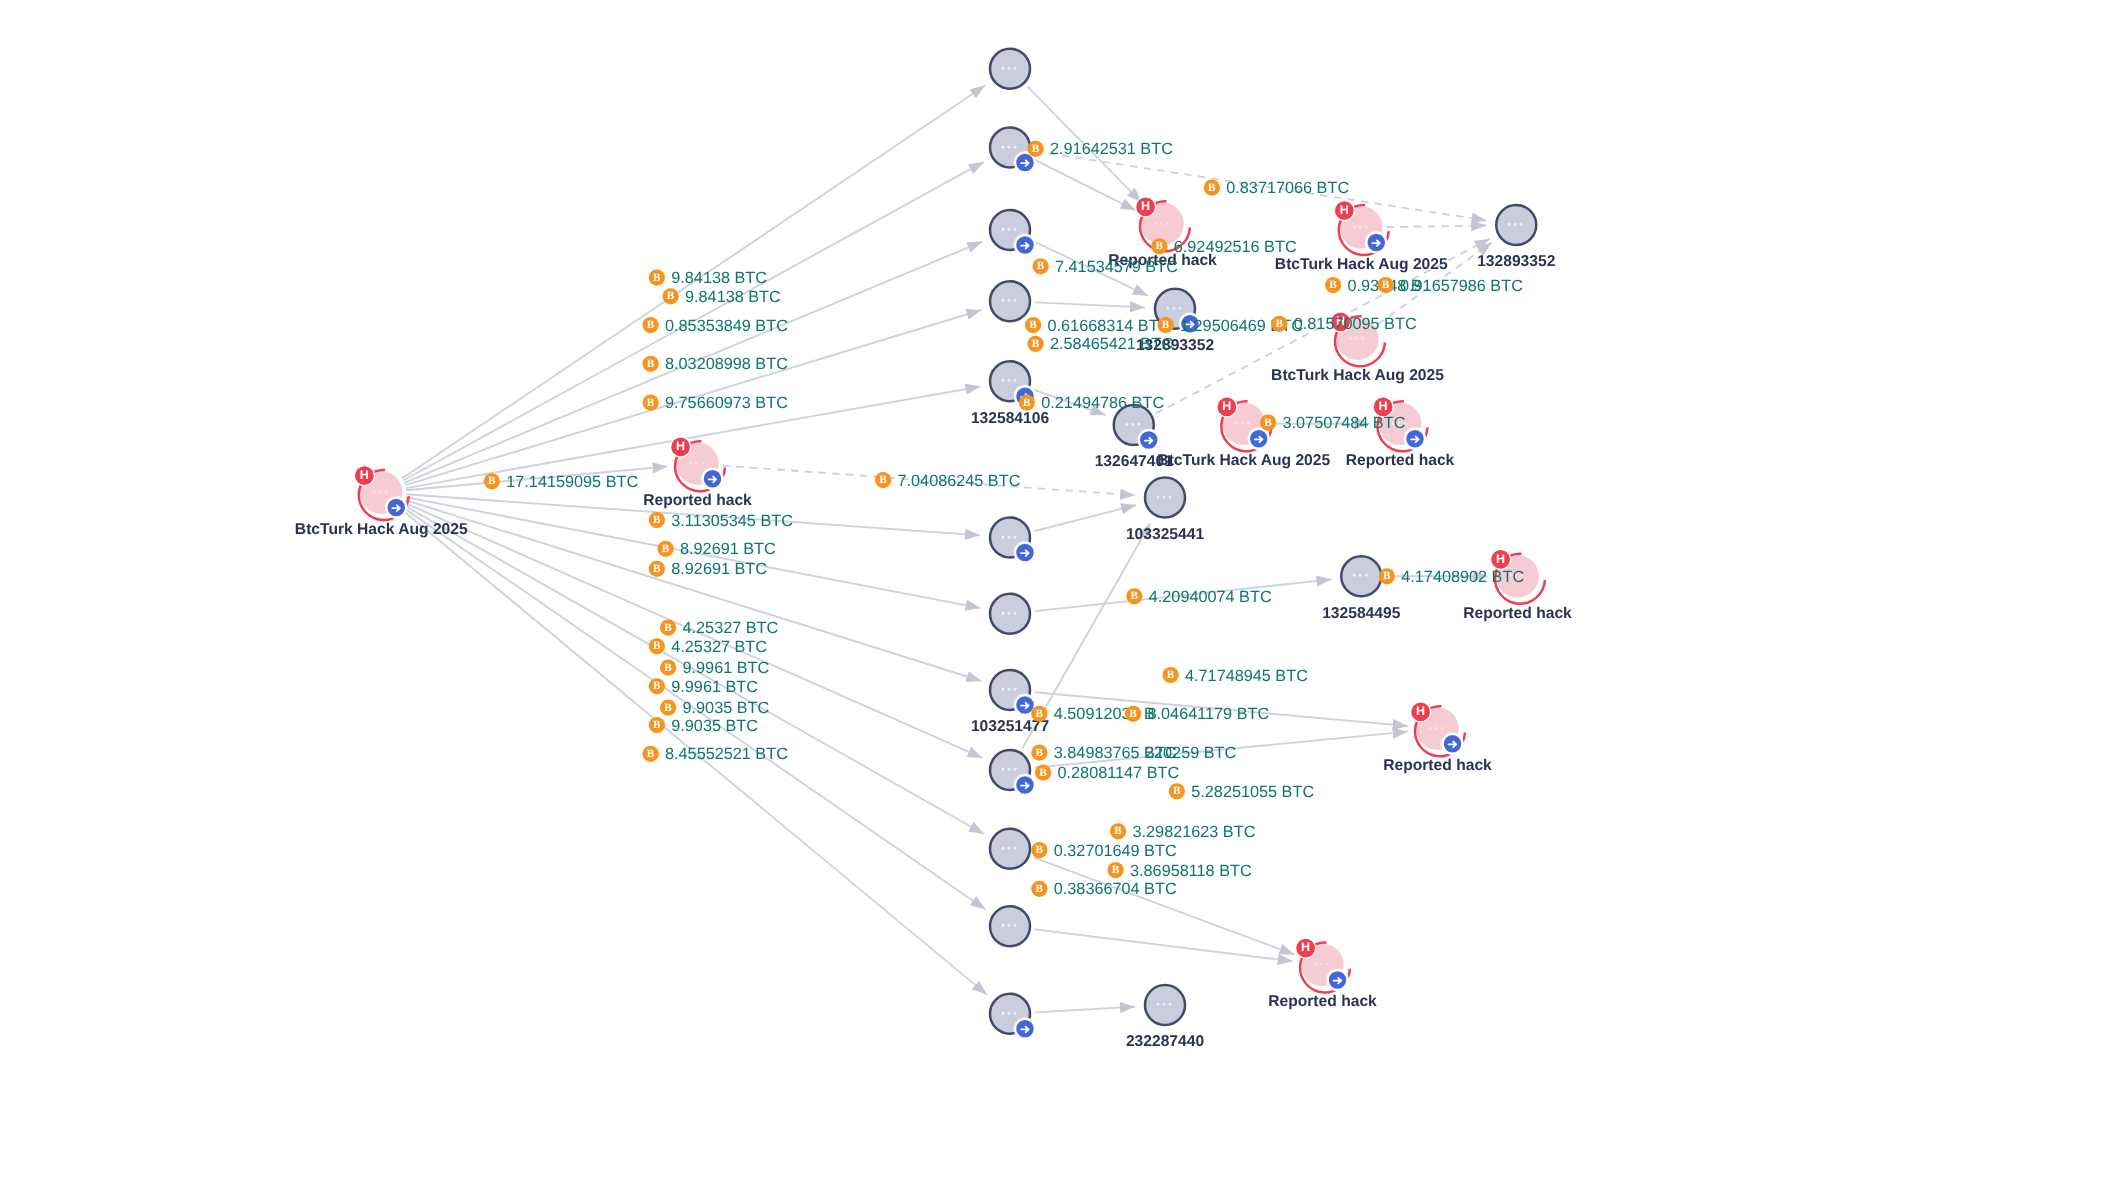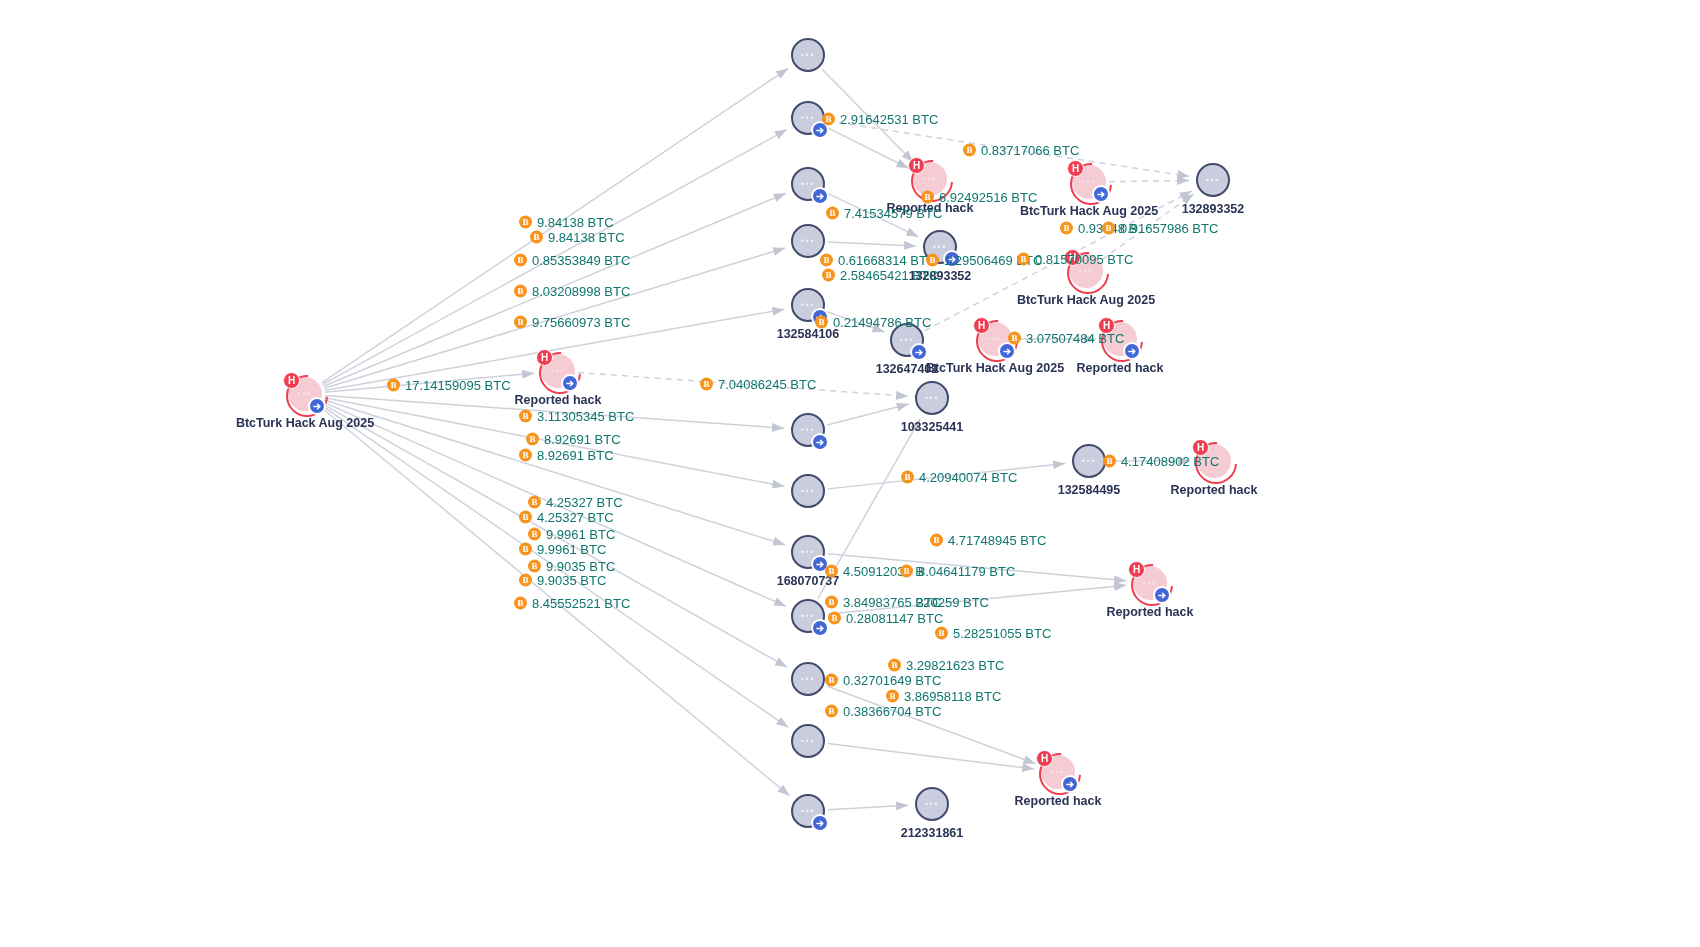--- a/index.html
+++ b/index.html
@@ -311,21 +311,21 @@
       </div>
       <div class="node grey" style="left: 808px; top: 552px;">
         <div class="disc">
           <div class="dots">•••</div>
           <div class="badge arrow">
             <svg width="11" height="11" viewBox="0 0 12 12">
               <path d="M2 6 H8 M6 3.5 L8.7 6 L6 8.5" stroke="#fff" stroke-width="1.5" fill="none" stroke-linecap="round" stroke-linejoin="round"></path>
             </svg>
           </div>
         </div>
-        <div class="caption">168070737</div>
+        <div class="caption">103251477</div>
       </div>
       <div class="node grey" style="left: 808px; top: 616px;">
         <div class="disc">
           <div class="dots">•••</div>
           <div class="badge arrow">
             <svg width="11" height="11" viewBox="0 0 12 12">
               <path d="M2 6 H8 M6 3.5 L8.7 6 L6 8.5" stroke="#fff" stroke-width="1.5" fill="none" stroke-linecap="round" stroke-linejoin="round"></path>
             </svg>
           </div>
         </div>
@@ -373,21 +373,21 @@
               <path d="M2 6 H8 M6 3.5 L8.7 6 L6 8.5" stroke="#fff" stroke-width="1.5" fill="none" stroke-linecap="round" stroke-linejoin="round"></path>
             </svg>
           </div>
         </div>
         <div class="caption">Reported hack</div>
       </div>
       <div class="node grey" style="left: 932px; top: 804px;">
         <div class="disc">
           <div class="dots">•••</div>
         </div>
-        <div class="caption">212331861</div>
+        <div class="caption">232287440</div>
       </div>
     </div>
   <div id="label-layer">
       <div class="amt" style="left: 519px; top: 222px;">
         <span class="btc">B</span>
         <span class="txt">9.84138 BTC</span>
       </div>
       <div class="amt" style="left: 530px; top: 237px;">
         <span class="btc">B</span>
         <span class="txt">9.84138 BTC</span>

